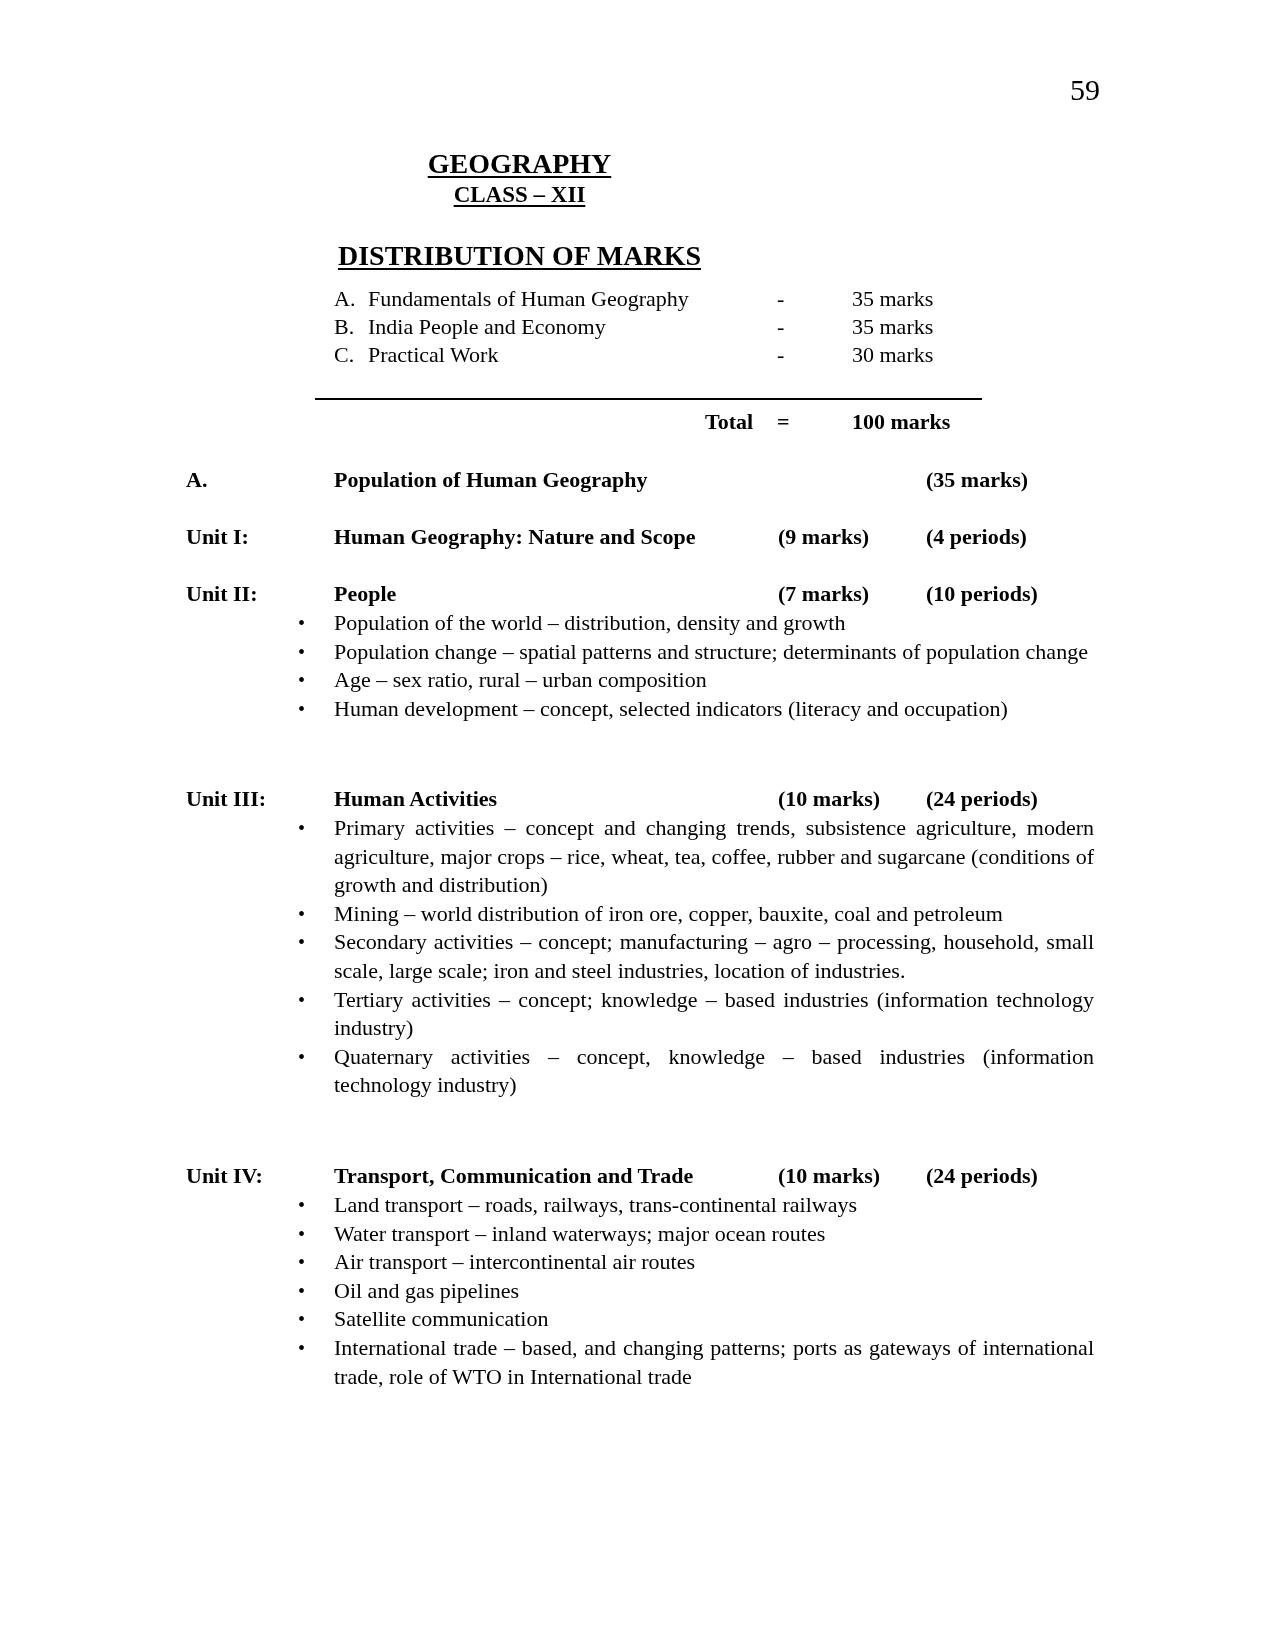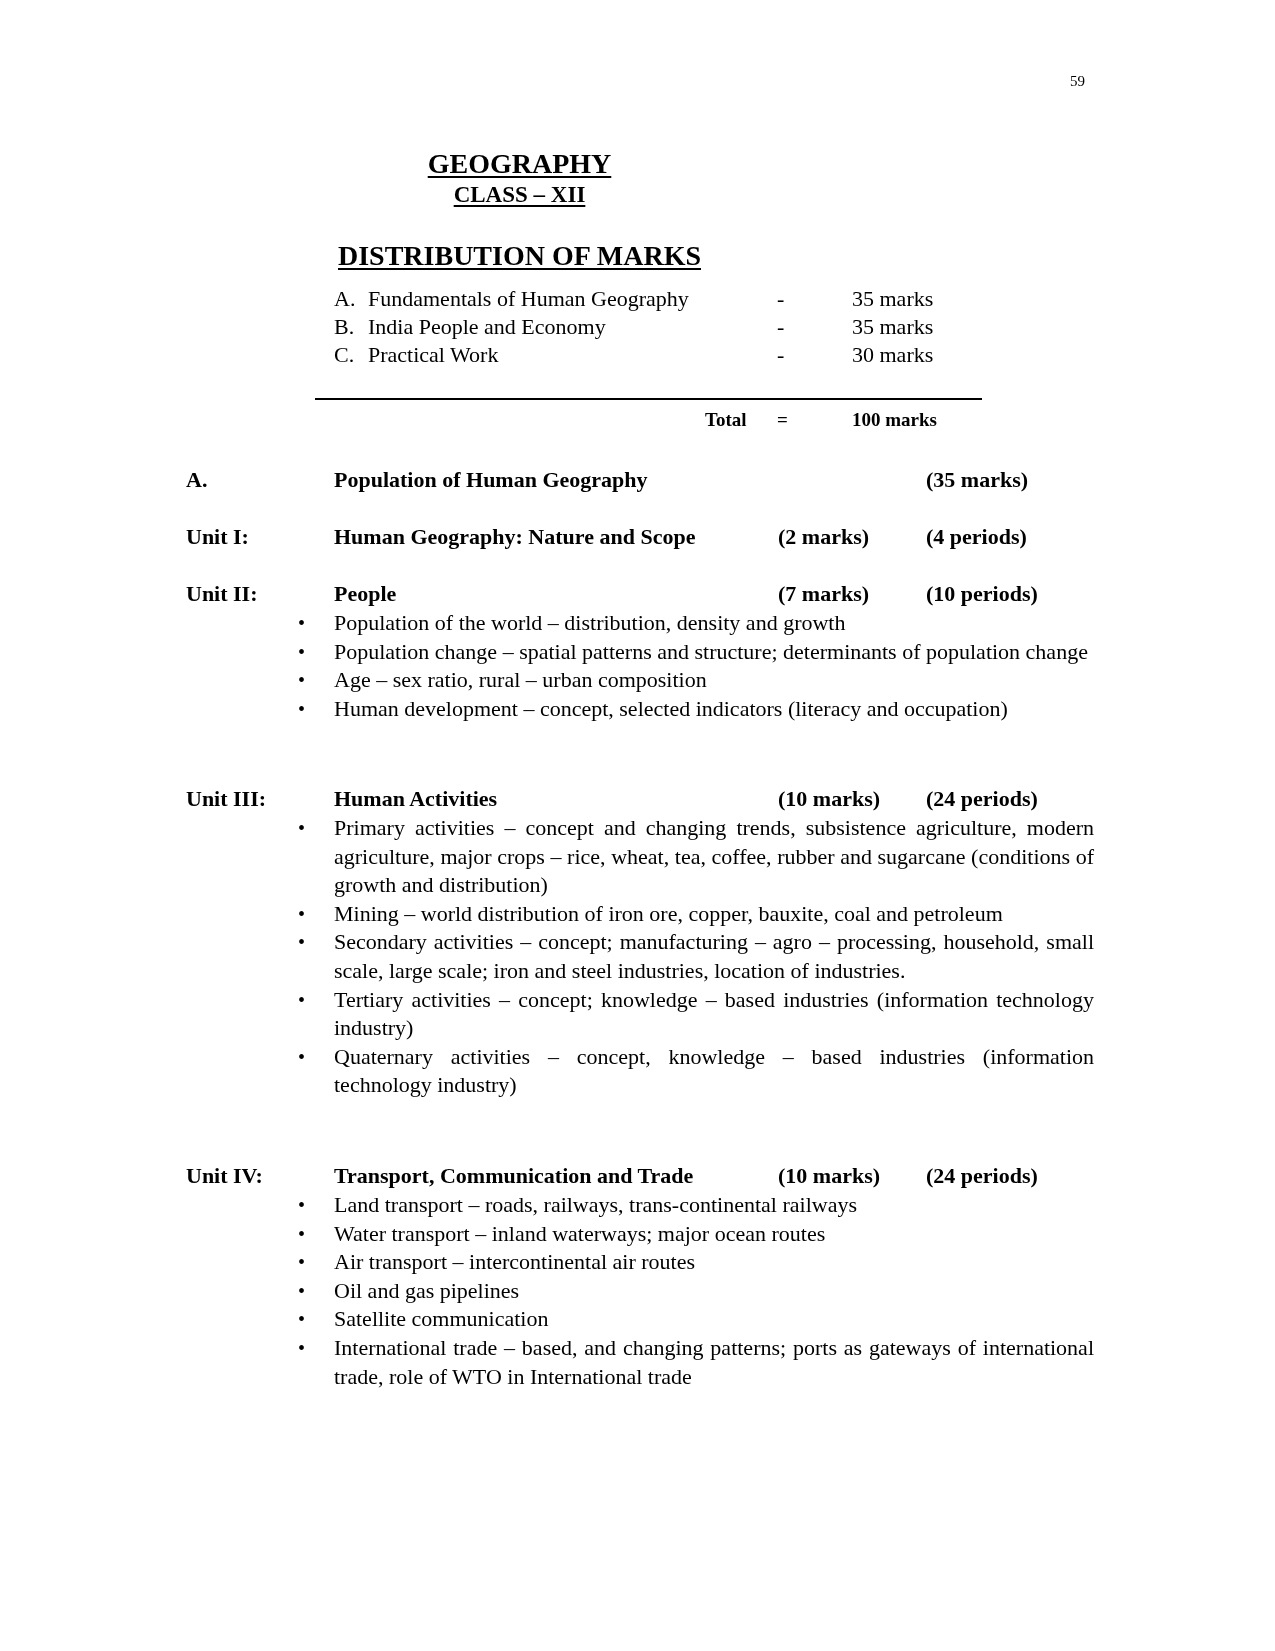--- a/index.html
+++ b/index.html
@@ -2,36 +2,36 @@
 <html><head>
 <meta charset="utf-8">
 <style>
   html, body { margin: 0; padding: 0; background: #ffffff; }
   body {
     width: 1275px; height: 1651px; position: relative; overflow: hidden;
     font-family: "Liberation Serif", "DejaVu Serif", serif;
     color: #000000; font-size: 22px;
   }
   .abs { position: absolute; }
-  .page-number { left: 1070px; top: 73px; font-size: 15px; }
+  .page-number { left: 1070px; top: 73px; font-size: 30px; }
   .title-block { left: 0; width: 1039px; text-align: center; }
   .title { top: 148px; font-size: 28px; font-weight: bold; }
   .title span, .subtitle span, .dist span { text-decoration: underline; text-underline-offset: 3px; }
   .subtitle { top: 182px; font-size: 23px; font-weight: bold; }
   .dist { top: 240px; font-size: 28px; font-weight: bold; }
 
   .mark-row { left: 334px; width: 620px; height: 28px; font-size: 22px; }
   .mark-row .lbl { position: absolute; left: 0; }
   .mark-row .lbl .k { display: inline-block; width: 34px; }
   .mark-row .dash { position: absolute; left: 443px; }
   .mark-row .val { position: absolute; left: 518px; }
 
   .rule { left: 315px; top: 398px; width: 667px; height: 2px; background: #000; }
 
-  .total-row { top: 409px; font-weight: bold; font-size: 19px; left: 0; width: 1275px; height: 28px; }
+  .total-row { top: 409px; font-weight: bold; font-size: 22px; left: 0; width: 1275px; height: 28px; }
   .total-row .t { position: absolute; left: 705px; }
   .total-row .eq { position: absolute; left: 777px; }
   .total-row .v { position: absolute; left: 852px; }
 
   .head-row { left: 0; width: 1275px; height: 28px; font-weight: bold; font-size: 22px; }
   .head-row .code { position: absolute; left: 186px; }
   .head-row .name { position: absolute; left: 334px; }
   .head-row .marks { position: absolute; left: 778px; }
   .head-row .periods { position: absolute; left: 926px; }
 
@@ -74,21 +74,21 @@
 
 <div class="abs head-row" style="top:467px">
   <span class="code">A.</span>
   <span class="name">Population of Human Geography</span>
   <span class="periods">(35 marks)</span>
 </div>
 
 <div class="abs head-row" style="top:524px">
   <span class="code">Unit I:</span>
   <span class="name">Human Geography: Nature and Scope</span>
-  <span class="marks">(2 marks)</span>
+  <span class="marks">(9 marks)</span>
   <span class="periods">(4 periods)</span>
 </div>
 
 <div class="abs head-row" style="top:581px">
   <span class="code">Unit II:</span>
   <span class="name">People</span>
   <span class="marks">(7 marks)</span>
   <span class="periods">(10 periods)</span>
 </div>
 <ul class="abs bullets" style="top:609px">

